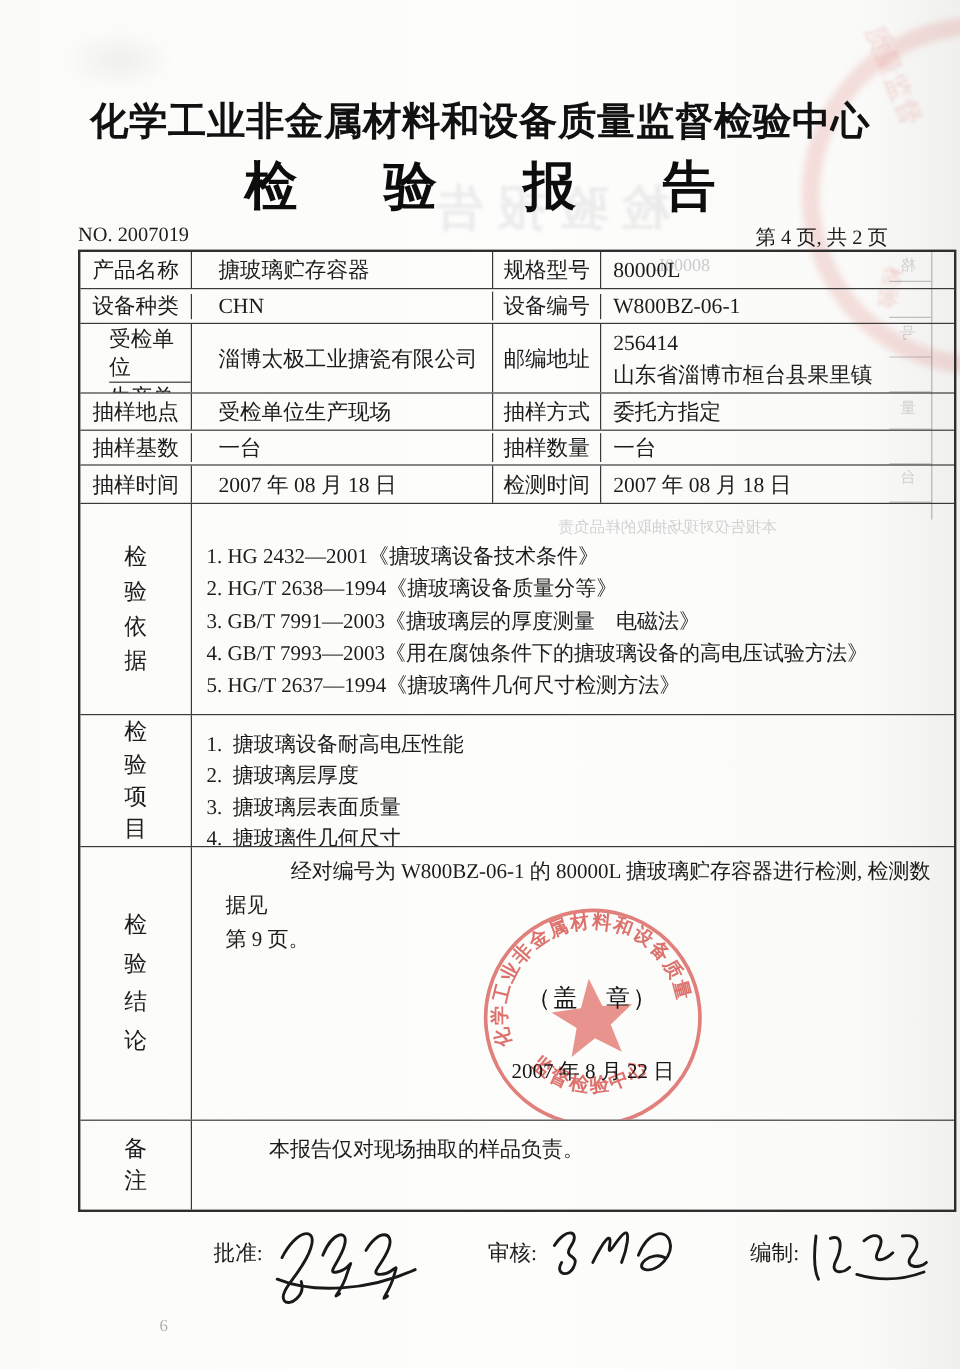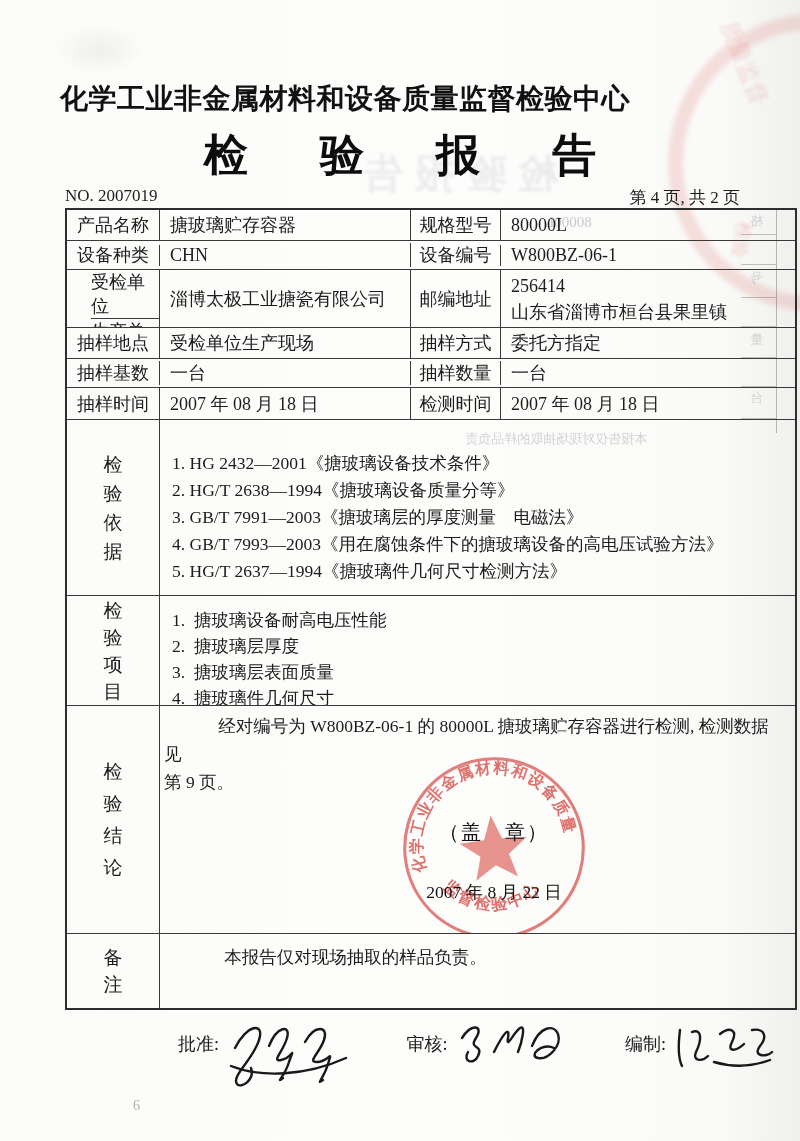--- a/index.html
+++ b/index.html
@@ -3,23 +3,23 @@
 <meta charset="utf-8">
 <style>
   html,body{margin:0;padding:0;background:#e8e8e6;}
   .sheet{
     position:relative;width:800px;height:1141px;margin:0 auto;overflow:hidden;
     background:linear-gradient(90deg,#fbfbf9 0%,#fdfdfc 55%,#fafaf8 90%,#f0f0ee 99.5%);
     font-family:"Liberation Serif","DejaVu Serif",serif;color:#1c1c1c;
   }
   
   .org-title{
-    position:absolute;top:80px;left:60px;width:680px;text-align:left;
+    position:absolute;top:80px;left:60px;width:680px;text-align:center;
     font-family:Liberation Serif, serif;
-    font-size:28px;font-weight:bold;letter-spacing:.5px;color:#111;
+    font-size:32px;font-weight:bold;letter-spacing:.5px;color:#111;
   }
   .report-title{
     position:absolute;top:126px;left:0;width:800px;text-align:center;
     font-family:"Liberation Sans","DejaVu Sans",sans-serif;
     font-size:44px;font-weight:bold;letter-spacing:.32em;text-indent:.32em;color:#0d0d0d;
   }
   .meta{
     position:absolute;top:186px;left:65px;width:675px;
     display:flex;justify-content:space-between;font-size:17px;
   }
@@ -27,36 +27,36 @@
   .doc-table{
     position:absolute;top:208px;left:65px;width:732px;box-sizing:border-box;
     border:2px solid #2e2e2e;background:transparent;
   }
   .row{display:flex;box-sizing:border-box;}
   .row + .row{border-top:1.5px solid #3a3a3a;}
   .cell{box-sizing:border-box;overflow:hidden;}
   .cell + .cell{border-left:1.5px solid #3a3a3a;}
   .lab{width:92px;display:flex;align-items:center;justify-content:center;
        font-size:18px;text-align:center;}
-  .val{width:251px;display:flex;align-items:center;padding-left:10px;font-size:18px;}
+  .val{width:251px;display:flex;align-items:center;padding-left:22px;font-size:18px;}
   .lab2{width:90px;display:flex;align-items:center;justify-content:center;font-size:18px;}
   .val2{flex:1;display:flex;align-items:center;padding-left:10px;font-size:18px;}
   .h30{height:30px;} .h29{height:29px;align-items:center;} .h58{height:58px;} .h31{height:31px;} .h32{height:32px;}
   .split{display:flex;flex-direction:column;width:92px;}
   .split .half{flex:1;display:flex;align-items:center;justify-content:center;font-size:18px;margin-left:24px;}
   .split .half:first-child{border-bottom:1.5px solid #3a3a3a;}
   .two-line{display:block;padding-top:3px;line-height:26px;}
   
   .sec-lab{width:92px;display:flex;align-items:center;justify-content:center;}
   .vtext{width:1.1em;word-break:break-all;text-align:center;font-size:19px;}
   .lh28{line-height:29px;} .lh27{line-height:27px;} .lh42{line-height:32px;}
   .sec-body{flex:1;font-size:17.5px;box-sizing:border-box;position:relative;}
   .basis-body{padding:30px 17px 0 12px;line-height:27px;}
   .items-body{padding:11px 6px 0 12px;line-height:26px;}
-  .concl-body{padding:6px 14px 0 4px;line-height:28px;}
+  .concl-body{padding:6px 14px 0 28px;line-height:28px;}
   .remark-body{padding:10px 6px 0 10px;line-height:26px;}
   .sec-line{white-space:pre-wrap;}
   .indent{text-indent:3.1em;}
   
   .stamp-wrap{position:absolute;left:238px;top:46px;width:192px;height:192px;
               transform:rotate(-6deg);opacity:.82;pointer-events:none;}
   .seal-note{position:absolute;left:238px;top:112px;width:192px;text-align:center;
              font-size:20px;letter-spacing:2px;color:#141414;}
   .seal-date{position:absolute;left:213px;top:172px;width:242px;text-align:center;
              font-size:17.5px;color:#141414;}

